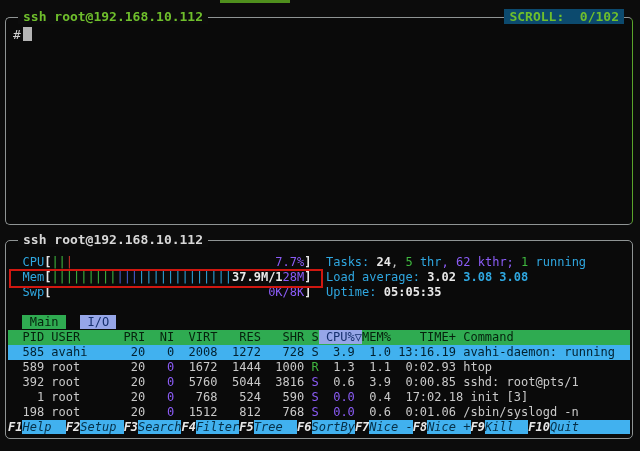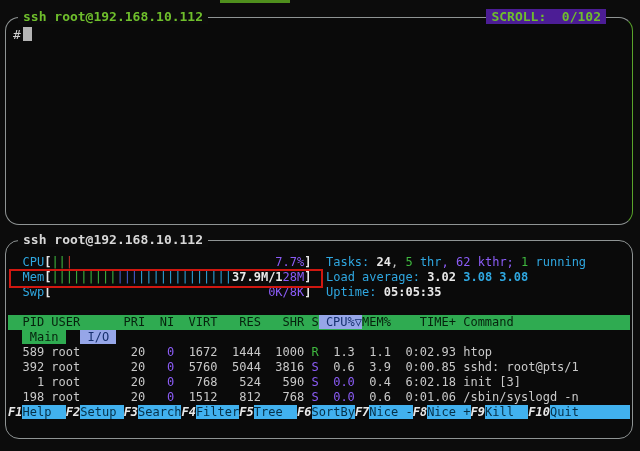--- a/index.html
+++ b/index.html
@@ -4,32 +4,32 @@
 <style>
   html,body{margin:0;padding:0;}
   body{
     width:640px;height:451px;position:relative;overflow:hidden;
     background:#0c0c0c;
     font-family:"DejaVu Sans Mono", monospace;
   }
   .artifact{position:absolute;left:220px;top:0;width:70px;height:3px;background:#4f8f1d;}
   .pane{
     position:absolute;left:5px;width:626px;
-    border:1px solid #8f9494;border-radius:14px;background:#0a0a0a;
+    border:1px solid #8f9494;border-radius:5px;background:#0a0a0a;
   }
   #top-pane{top:17px;height:206px;border-right-color:#5aa52b;}
   #bottom-pane{top:240px;height:197px;}
   .pane-title{
     position:absolute;top:-9px;left:12px;padding:0 5px;background:#0c0c0c;
     font-size:13px;font-weight:700;white-space:pre;
   }
   #top-pane .pane-title{color:#6fbf2c;}
   #bottom-pane .pane-title{color:#d8d8d8;}
   .scroll-ind{
-    position:absolute;top:-9px;right:26px;padding:0 5px;background:#4c1d95;
+    position:absolute;top:-9px;right:8px;padding:0 5px;background:#0c4a6e;
     font-size:13px;font-weight:700;color:#6fbf2c;white-space:pre;
   }
   .shell-line{padding:9px 0 0 7px;font-size:13px;color:#cfcfcf;white-space:pre;}
   .cursor{display:inline-block;width:9px;height:14px;background:#b4b4b4;vertical-align:-2px;margin-left:2px;}
   
   #htop-screen{position:absolute;left:2px;right:2px;top:14px;}
   .line{height:15px;line-height:15px;font-size:12px;white-space:pre;overflow:hidden;}
   .cy{color:#2fa7e0;text-align:right;}
   .cyb{color:#2fa7e0;font-weight:700;}
   .wb{color:#e8e8e8;font-weight:700;}
@@ -39,21 +39,21 @@
   .rd{color:#cc3328;}
   .bl{color:#4a5fd6;}
   .hdr-row{background:#2fab51;}
   .hdr{color:#06220d;}
   .srt{background:#96a6e8;color:#16306e;}
   .sel-row{background:#41b1ef;}
   .sel{color:#02202f;}
   .tabA{background:#2fab51;color:#06220d;}
   .tabI{background:#96a6e8;color:#16306e;}
   .fk{color:#e8e8e8;font-weight:700;font-style:italic;}
-  .fl{background:#41b1ef;color:#063048;}
+  .fl{background:#41b1ef;color:#063048;font-style:italic;}
   #mem-box{
     position:absolute;left:9px;top:269px;width:314px;height:19px;
     border:2px solid #d01710;box-sizing:border-box;pointer-events:none;
   }
 </style>
 </head>
 <body>
 
 <div class="artifact"></div>
 
@@ -63,23 +63,24 @@
   <div class="shell-line"><span>#</span><span class="cursor"></span></div>
 </div>
 
 <div class="pane" id="bottom-pane">
   <span class="pane-title">ssh root@192.168.10.112</span>
   <div id="htop-screen">
       <div class="line"><span class="w">  </span><span class="cy">CPU</span><span class="wb">[</span><span class="gn">||</span><span class="rd">|</span><span class="w">                            </span><span class="dim">7.7%</span><span class="wb">]</span><span class="w">  </span><span class="cy">Tasks: </span><span class="wb">24</span><span class="w">, </span><span class="gn">5</span><span class="cy"> thr</span><span class="dim">, </span><span class="dim">62 kthr</span><span class="dim">; </span><span class="gn">1</span><span class="cy"> running</span></div>
       <div class="line"><span class="w">  </span><span class="cy">Mem</span><span class="wb">[</span><span class="gn">|||||||||</span><span class="bl">|||</span><span class="cy">|||||||||||||</span><span class="wb">37.9M/1</span><span class="dim">28M</span><span class="wb">]</span><span class="w">  </span><span class="cy">Load average: </span><span class="wb">3.02 </span><span class="cyb">3.08 3.08</span></div>
       <div class="line"><span class="w">  </span><span class="cy">Swp</span><span class="wb">[</span><span class="w">                              </span><span class="dim">0K/8K</span><span class="wb">]</span><span class="w">  </span><span class="cy">Uptime: </span><span class="wb">05:05:35</span></div>
       <div class="line"><span class="w"> </span></div>
+      <div class="line"><span class="w">  </span><span class="tabA"> Main </span><span class="w">  </span><span class="tabI"> I/O </span></div>
       <div class="line hdr-row"><span class="hdr">  PID USER      PRI  NI  VIRT   RES   SHR S</span><span class="srt"> CPU%▽</span><span class="hdr">MEM%    TIME+ Command</span></div>
-      <div class="line"><span class="w">  </span><span class="tabA"> Main </span><span class="w">  </span><span class="tabI"> I/O </span></div>
+      <div class="line sel-row"><span class="sel">  585 avahi      20   0  2008  1272   728 S  3.9  1.0 13:16.19 avahi-daemon: running</span></div>
       <div class="line"><span class="w">  589 root       20</span><span class="dim">   0</span><span class="w">  1672  1444  1000 </span><span class="gn">R</span><span class="w">  1.3  1.1  0:02.93 htop</span></div>
       <div class="line"><span class="w">  392 root       20</span><span class="dim">   0</span><span class="w">  5760  5044  3816 </span><span class="dim">S</span><span class="w">  0.6  3.9  0:00.85 sshd: root@pts/1</span></div>
-      <div class="line"><span class="w">    1 root       20</span><span class="dim">   0</span><span class="w">   768   524   590 </span><span class="dim">S</span><span class="dim">  0.0</span><span class="w">  0.4  6:02.18 init [3]</span></div>
+      <div class="line"><span class="w">    1 root       20</span><span class="dim">   0</span><span class="w">   768   524   590 </span><span class="dim">S</span><span class="dim">  0.0</span><span class="w">  0.4  17:02.18 init [3]</span></div>
       <div class="line"><span class="w">  198 root       20</span><span class="dim">   0</span><span class="w">  1512   812   768 </span><span class="dim">S</span><span class="dim">  0.0</span><span class="w">  0.6  0:01.06 /sbin/syslogd -n</span></div>
       <div class="line"><span class="fk">F1</span><span class="fl">Help  </span><span class="fk">F2</span><span class="fl">Setup </span><span class="fk">F3</span><span class="fl">Search</span><span class="fk">F4</span><span class="fl">Filter</span><span class="fk">F5</span><span class="fl">Tree  </span><span class="fk">F6</span><span class="fl">SortBy</span><span class="fk">F7</span><span class="fl">Nice -</span><span class="fk">F8</span><span class="fl">Nice +</span><span class="fk">F9</span><span class="fl">Kill  </span><span class="fk">F10</span><span class="fl">Quit        </span></div>
     </div>
 </div>
 
 <div id="mem-box" style="border-color: rgb(208, 23, 16);"></div>
 
 </body></html>

